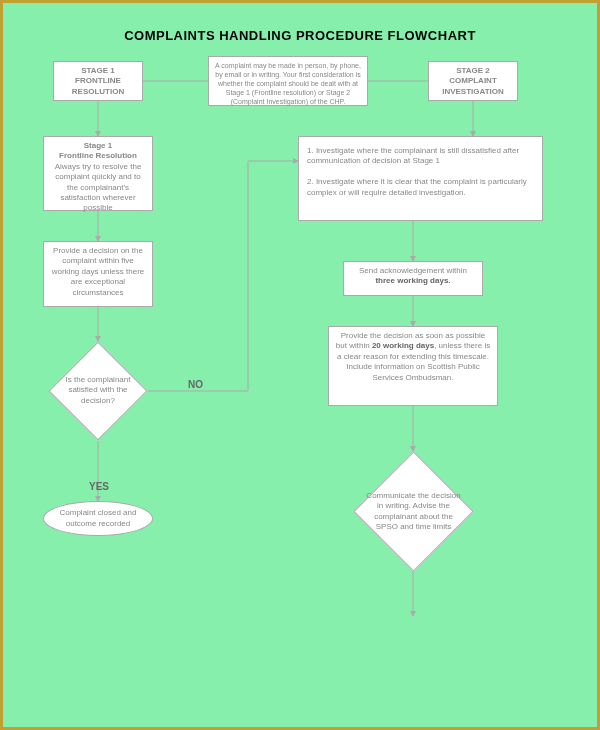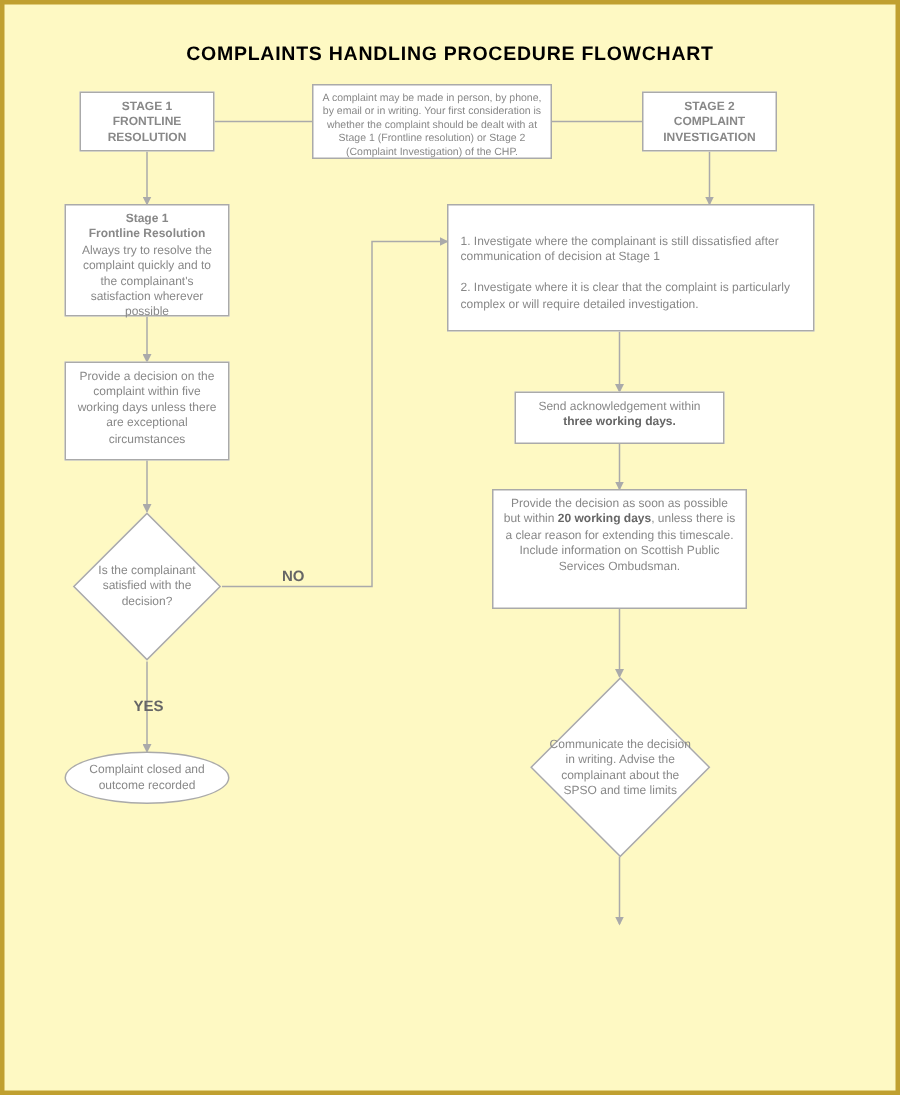--- a/index.html
+++ b/index.html
@@ -5,21 +5,21 @@
   * { box-sizing: border-box; }
   body {
     margin: 0;
     font-family: Arial, sans-serif;
     background: #fff;
   }
   .page {
     width: 600px;
     height: 730px;
     border: 3px solid #c0a030;
-    background: #fef9c3;
+    background: #86efac;
     position: relative;
     padding: 20px 30px;
   }
   .title {
     text-align: center;
     font-weight: bold;
     font-size: 13px;
     letter-spacing: 0.5px;
     margin-top: 5px;
     margin-bottom: 18px;
@@ -132,29 +132,29 @@
 Frontline Resolution</div>
       <div>Always try to resolve the complaint quickly and to the complainant's satisfaction wherever possible</div>
     </div>
 
     <div class="box" style="left:10px; top:180px; width:110px; height:66px;">Provide a decision on the complaint within five working days unless there are exceptional circumstances</div>
 
     <div class="diamond" style="left:30px; top:295px; width:70px; height:70px;">
       <div class="inner">Is the complainant satisfied with the decision?</div>
     </div>
 
-    <div class="label" style="left:56px; top:405px;">YES</div>
+    <div class="label" style="left:56px; top:420px;">YES</div>
     <div class="label" style="left:155px; top:318px;">NO</div>
 
     <div class="term" style="left:10px; top:440px; width:110px; height:35px;">
       <span>Complaint closed and outcome recorded</span>
     </div>
 
     <div class="box" style="left:265px; top:75px; width:245px; height:85px; text-align:left; padding:6px 8px;">
-      <div style="white-space:pre-line; margin-top:13px;">1. Investigate where the complainant is still dissatisfied after communication of decision at Stage 1
+      <div style="white-space:pre-line; margin-top:3px;">1. Investigate where the complainant is still dissatisfied after communication of decision at Stage 1
 
 2. Investigate where it is clear that the complaint is particularly complex or will require detailed investigation.</div>
     </div>
 
     <div class="box" style="left:310px; top:200px; width:140px; height:35px;">
       <span>Send acknowledgement within </span><strong>three working days.</strong>
     </div>
 
     <div class="box" style="left:295px; top:265px; width:170px; height:80px;">
       <span>Provide the decision as soon as possible but within </span><strong>20 working days</strong><span>, unless there is a clear reason for extending this timescale. Include information on Scottish Public Services Ombudsman.</span>

